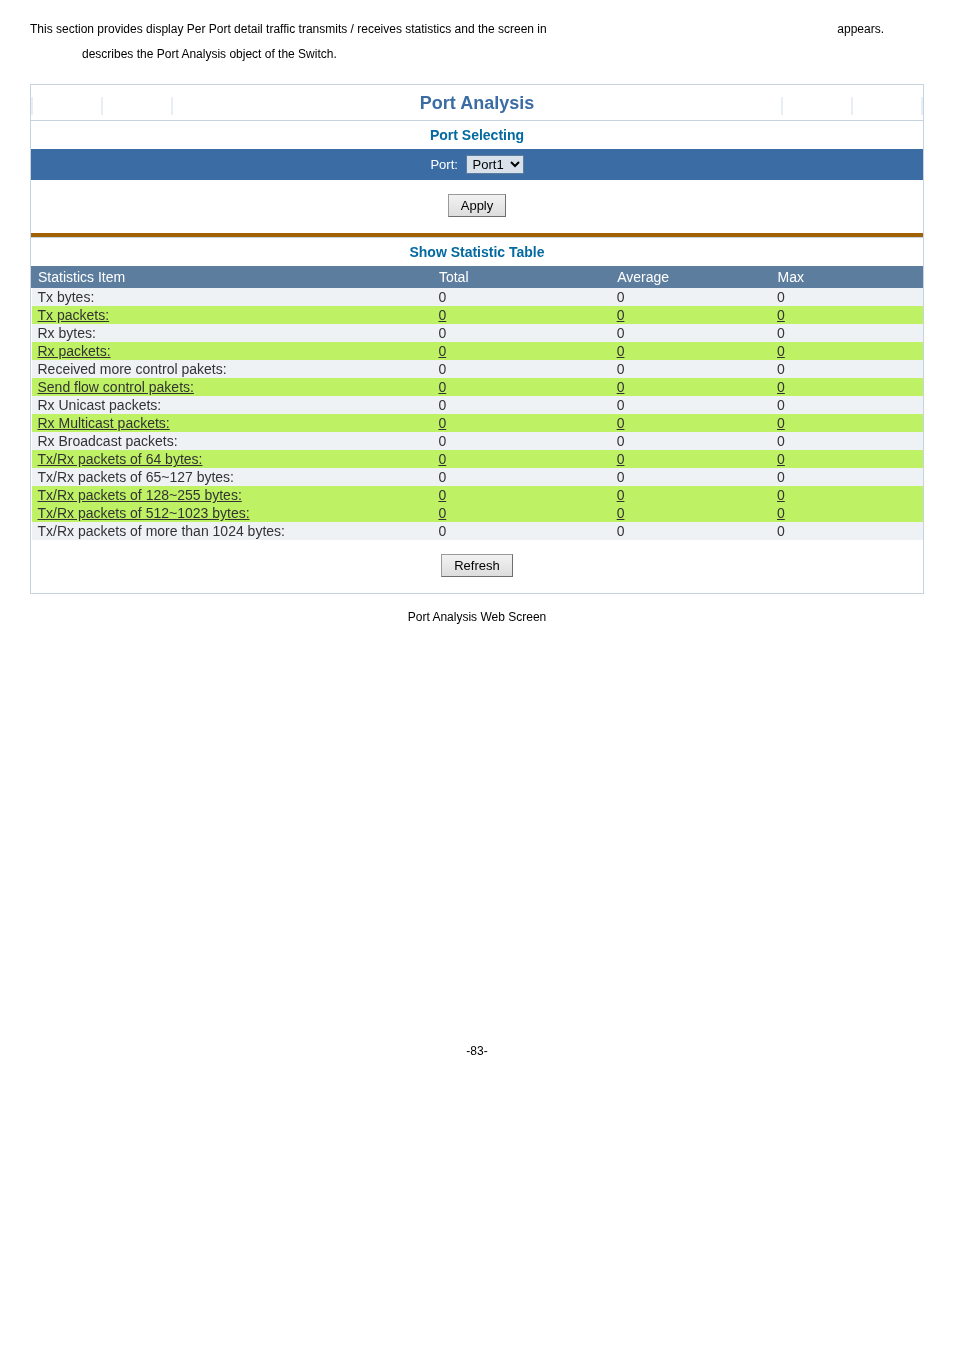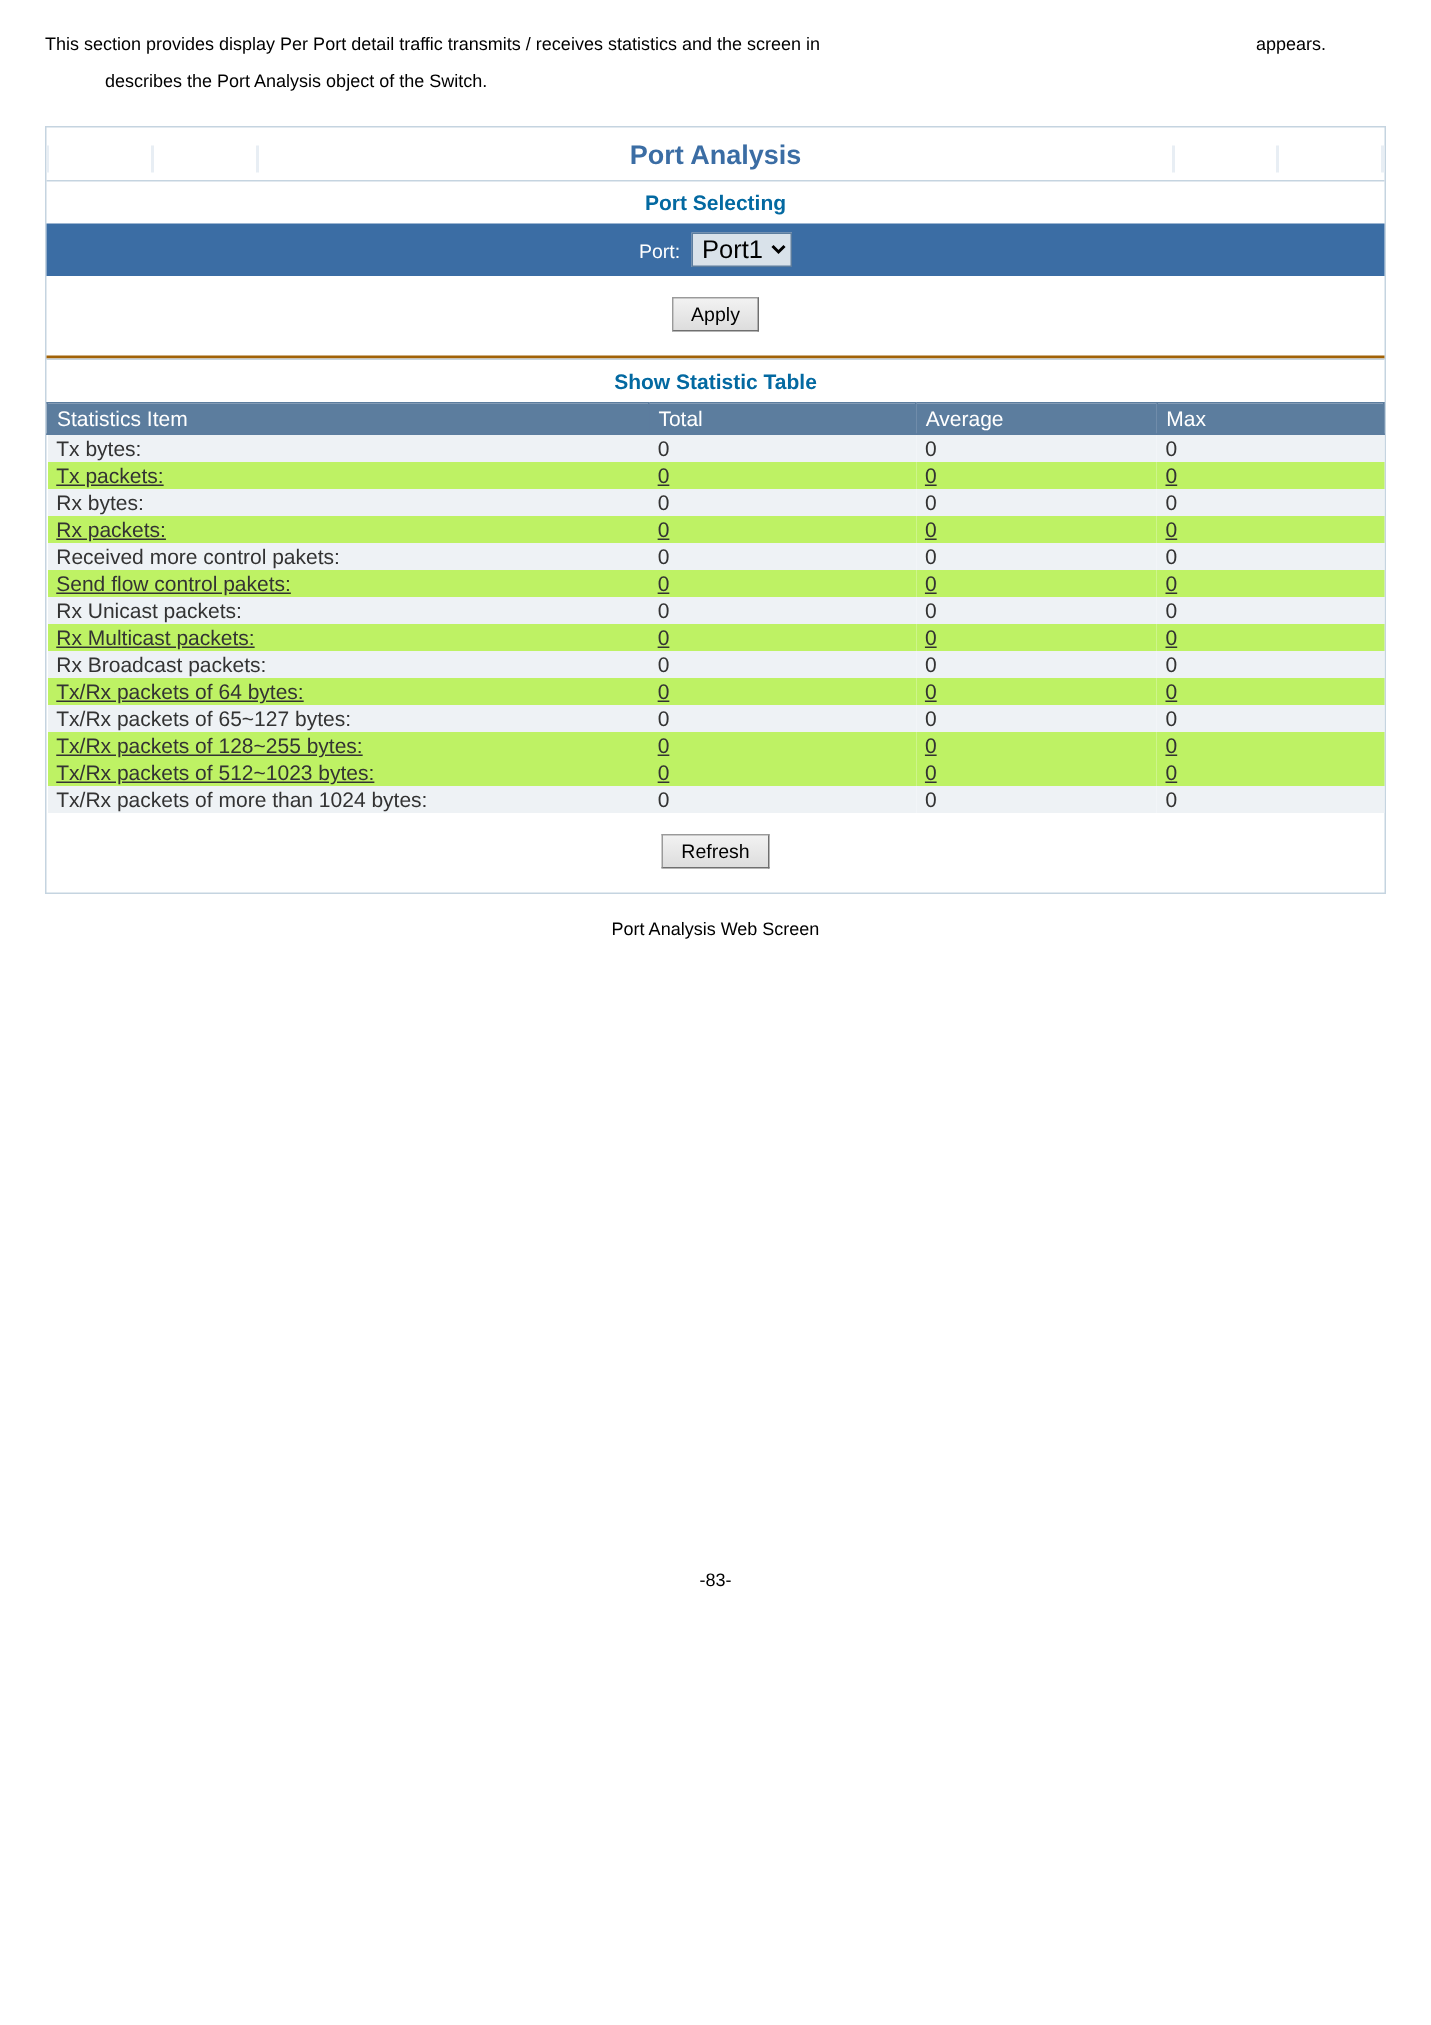--- a/index.html
+++ b/index.html
@@ -11,21 +11,21 @@
     width: 954px;
   }
   .intro {
     font-size: 12px;
     line-height: 1.6;
     margin: 20px 30px 10px 30px;
     position: relative;
   }
   .intro-line1 { display: block; }
   .intro-appears { position: absolute; right: 40px; top: 0; }
-  .intro-line2 { display: block; margin-left: 40px; margin-top: 6px; }
+  .intro-line2 { display: block; margin-left: 52px; margin-top: 6px; }
 
   .panel {
     margin: 20px 30px 0 30px;
     border: 1px solid #c5d4e0;
   }
 
   .main-title {
     text-align: center;
     font-size: 18px;
     font-weight: bold;
@@ -59,29 +59,29 @@
   .port-row {
     background: #3b6da4;
     color: #fff;
     text-align: center;
     padding: 6px 0;
     font-size: 13px;
   }
   .port-row select {
     background: #d9e2ea;
     border: 1px solid #5c7d9e;
-    font-size: 17px;
+    font-size: 13px;
     padding: 0 2px;
   }
   .port-label { font-weight: normal; margin-right: 4px; }
 
   .apply-row, .refresh-row {
     text-align: center;
     padding: 14px 0 16px 0;
-    border-bottom: 2px solid #a16207;
+    border-bottom: 4px solid #a16207;
   }
   .refresh-row { border-bottom: none; }
   .btn {
     background: linear-gradient(#f2f2f2, #ddd);
     border: 1px solid #9a9a9a;
     border-right-color: #6f6f6f;
     border-bottom-color: #6f6f6f;
     padding: 3px 12px;
     font-size: 13px;
     cursor: pointer;

